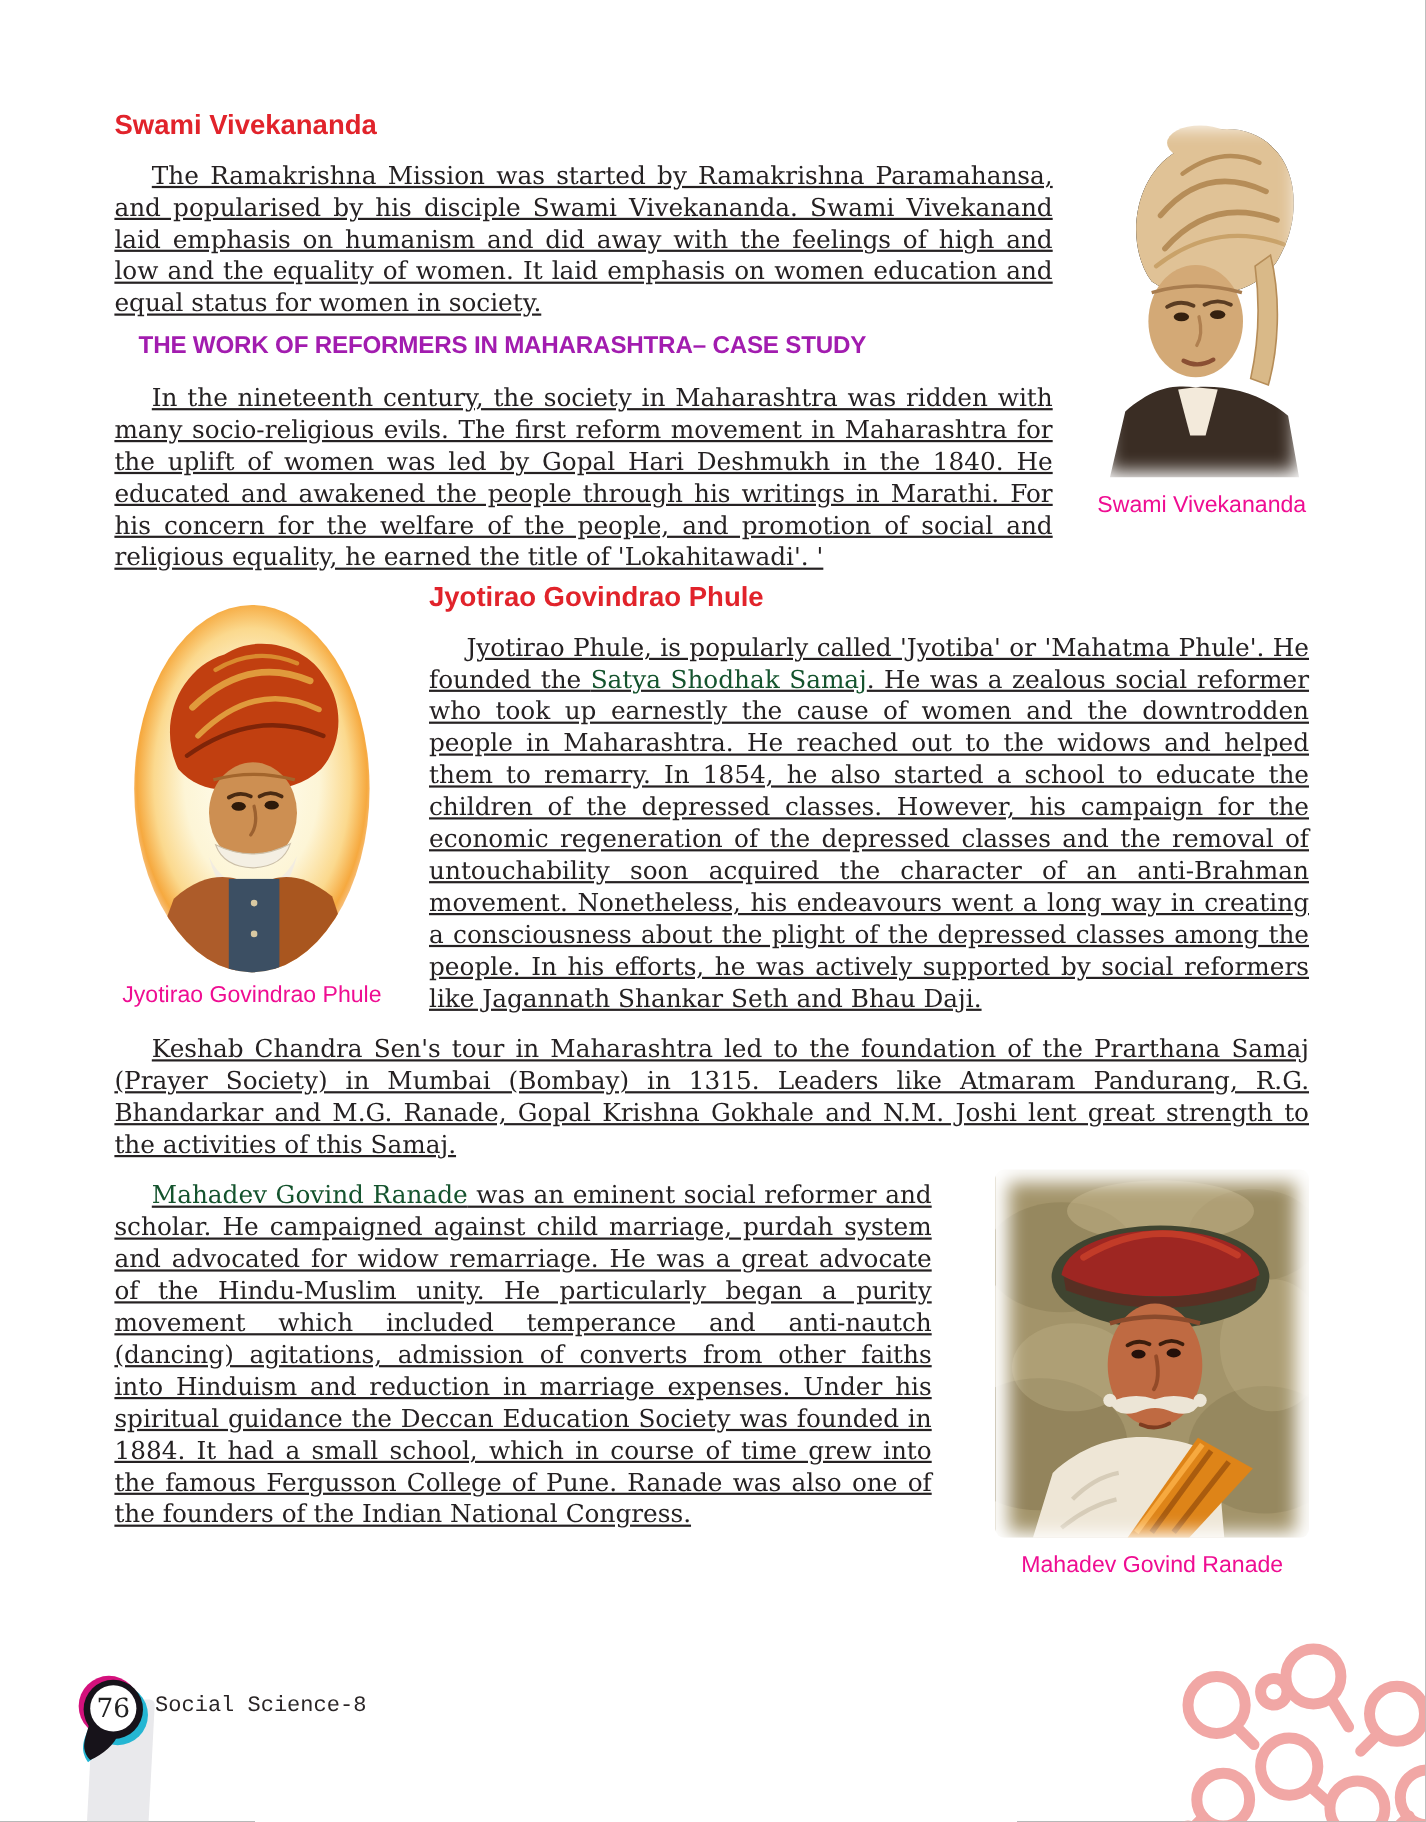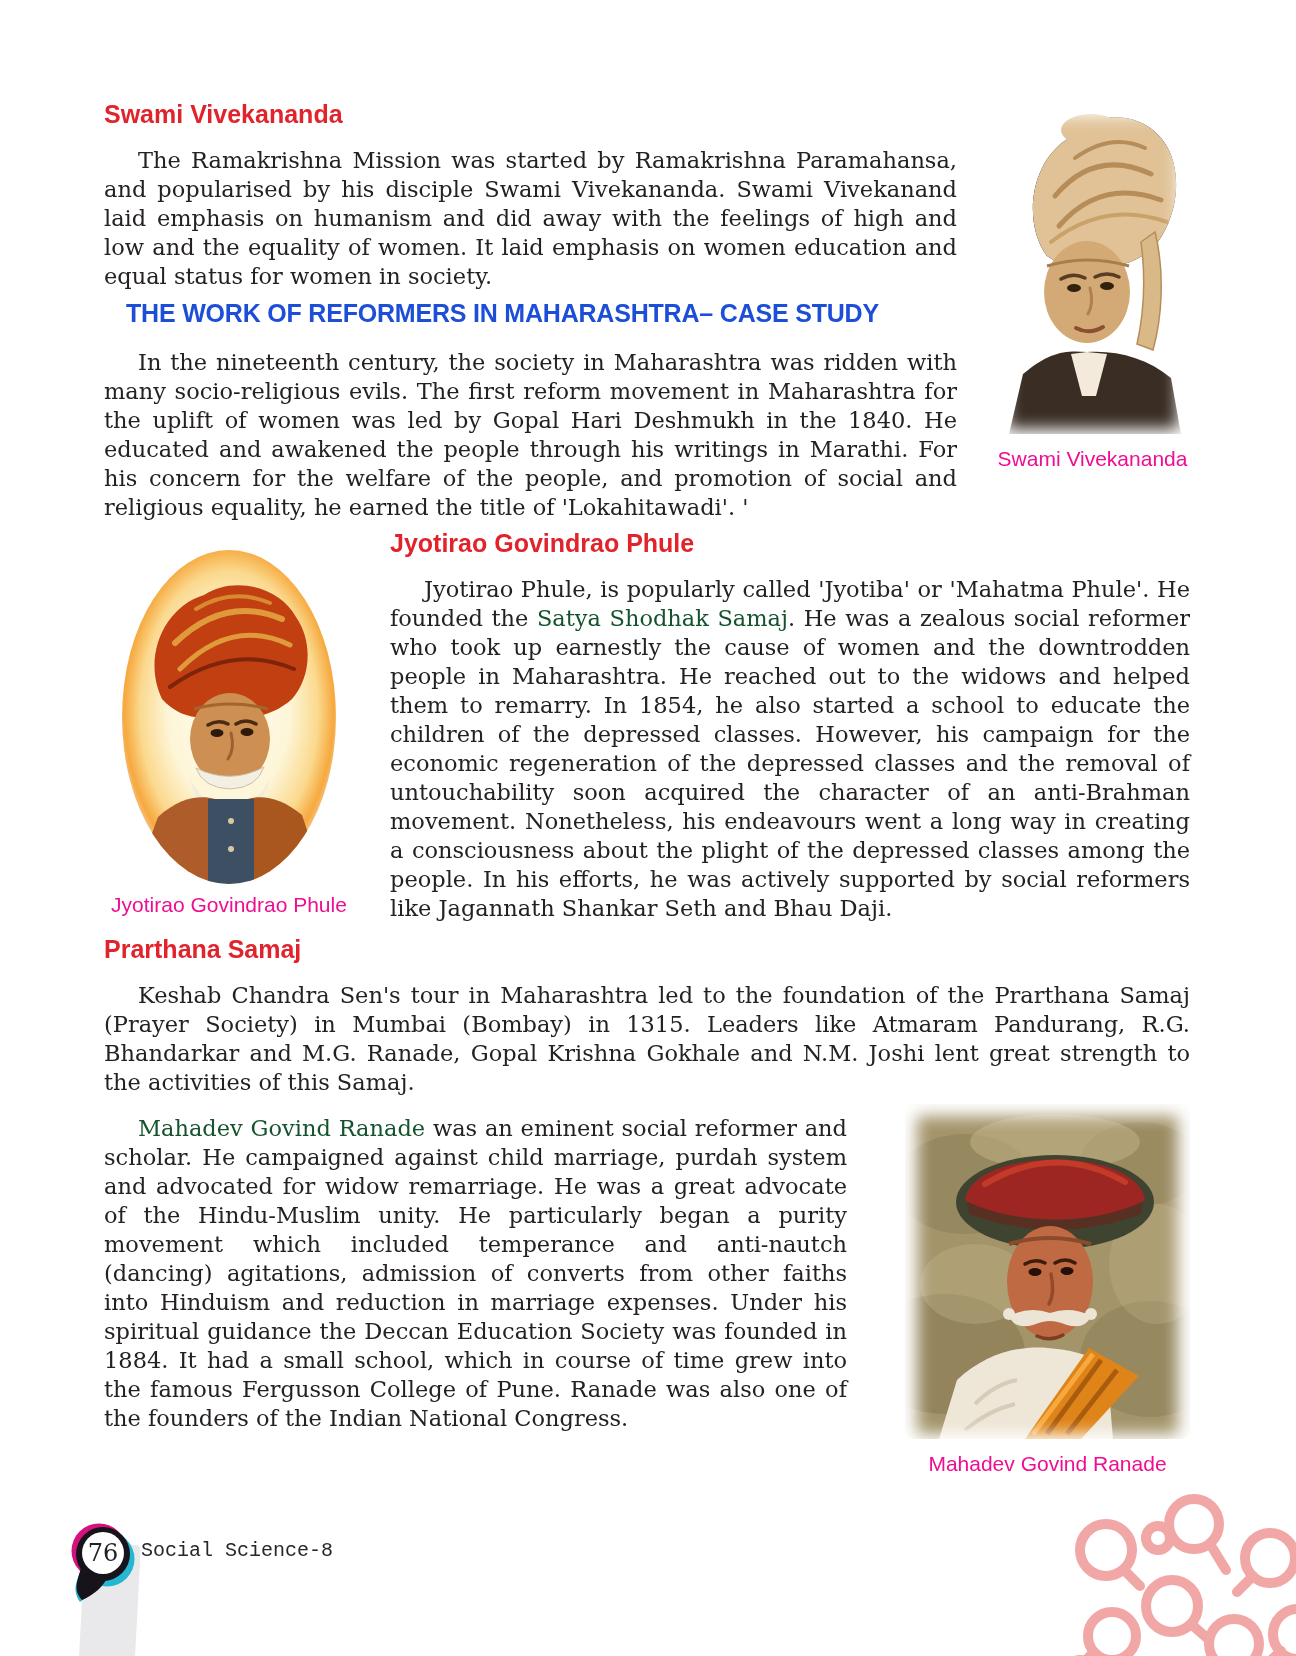--- a/index.html
+++ b/index.html
@@ -12,25 +12,25 @@
     font-family:"DejaVu Serif","Liberation Serif",serif;
     color:#252122;
   }
   .content{
     position:relative;
     padding:100px 106px 0 104px;
     font-size:22.5px;
     line-height:29px;
     text-align:justify;
   }
-  .content p{margin:17px 0 3px 0;text-indent:34px;}
+  .content p{margin:17px 0 3px 0;text-indent:34px;text-decoration:underline;}
   h3{font-family:"Liberation Sans","DejaVu Sans",sans-serif;margin:0;}
   .h-red{font-size:25px;font-weight:bold;color:#e1232b;margin:7px 0 5px 0;}
   .h-red.first{margin-top:0;}
-  .h-blue{font-size:25px;font-weight:bold;color:#1d4ed8;letter-spacing:-0.2px;padding-left:22px;margin:8px 0 20px 0;}
+  .h-blue{font-size:22px;font-weight:bold;color:#a21caf;letter-spacing:-0.2px;padding-left:22px;margin:8px 0 20px 0;}
   .magenta{color:#14532d;}
   .figure{font-family:"Liberation Sans","DejaVu Sans",sans-serif;}
   .figure .caption{
     display:block;text-align:center;font-size:21px;color:#ef0d92;
     margin-top:6px;line-height:24px;text-indent:0;
   }
   .fig-vivekananda{float:right;width:195px;margin:4px 0 6px 38px;}
   .fig-phule{float:left;width:250px;margin:0 36px 6px 0;padding-top:22px;}
   .fig-phule svg{display:block;margin:0 auto;}
   .fig-ranade{float:right;width:285px;margin:4px 0 0 58px;}
@@ -133,21 +133,20 @@
           <circle cx="111" cy="274" r="3" fill="#d9c9a2"></circle>
           <circle cx="111" cy="302" r="3" fill="#d9c9a2"></circle>
         </g>
       </svg>
       <span class="caption">Jyotirao Govindrao Phule</span>
     </div>
 
     <h3 class="h-red">Jyotirao Govindrao Phule</h3>
     <p><span>Jyotirao Phule, is popularly called 'Jyotiba' or 'Mahatma Phule'. He founded the </span><span class="magenta">Satya Shodhak Samaj</span><span>. He was a zealous social reformer who took up earnestly the cause of women and the downtrodden people in Maharashtra. He reached out to the widows and helped them to remarry. In 1854, he also started a school to educate the children of the depressed classes. However, his campaign for the economic regeneration of the depressed classes and the removal of untouchability soon acquired the character of an anti-Brahman movement. Nonetheless, his endeavours went a long way in creating a consciousness about the plight of the depressed classes among the people. In his efforts, he was actively supported by social reformers like Jagannath Shankar Seth and Bhau Daji.</span></p>
 
-    <h3 class="h-red clear-l" style="margin-top:12px;">Prarthana Samaj</h3>
     <p>Keshab Chandra Sen's tour in Maharashtra led to the foundation of the Prarthana Samaj (Prayer Society) in Mumbai (Bombay) in 1315. Leaders like Atmaram Pandurang, R.G. Bhandarkar and M.G. Ranade, Gopal Krishna Gokhale and N.M. Joshi lent great strength to the activities of this Samaj.</p>
 
     <div class="figure fig-ranade">
       <span class="photo-wrap">
         <svg width="285" height="335" viewBox="0 0 285 335">
           <defs>
               <clipPath id="ranadeClip">
                 <rect x="0" y="0" width="285" height="335" rx="8"></rect>
               </clipPath>
             </defs>

